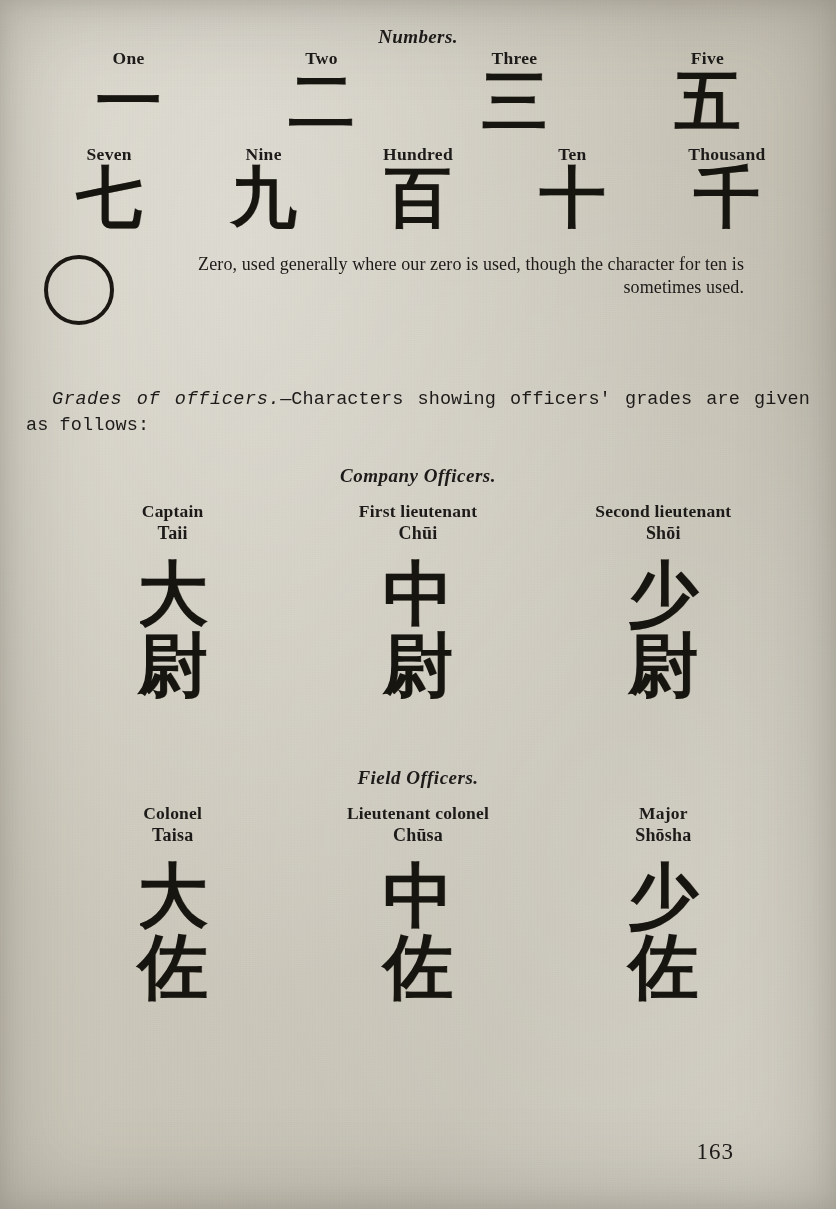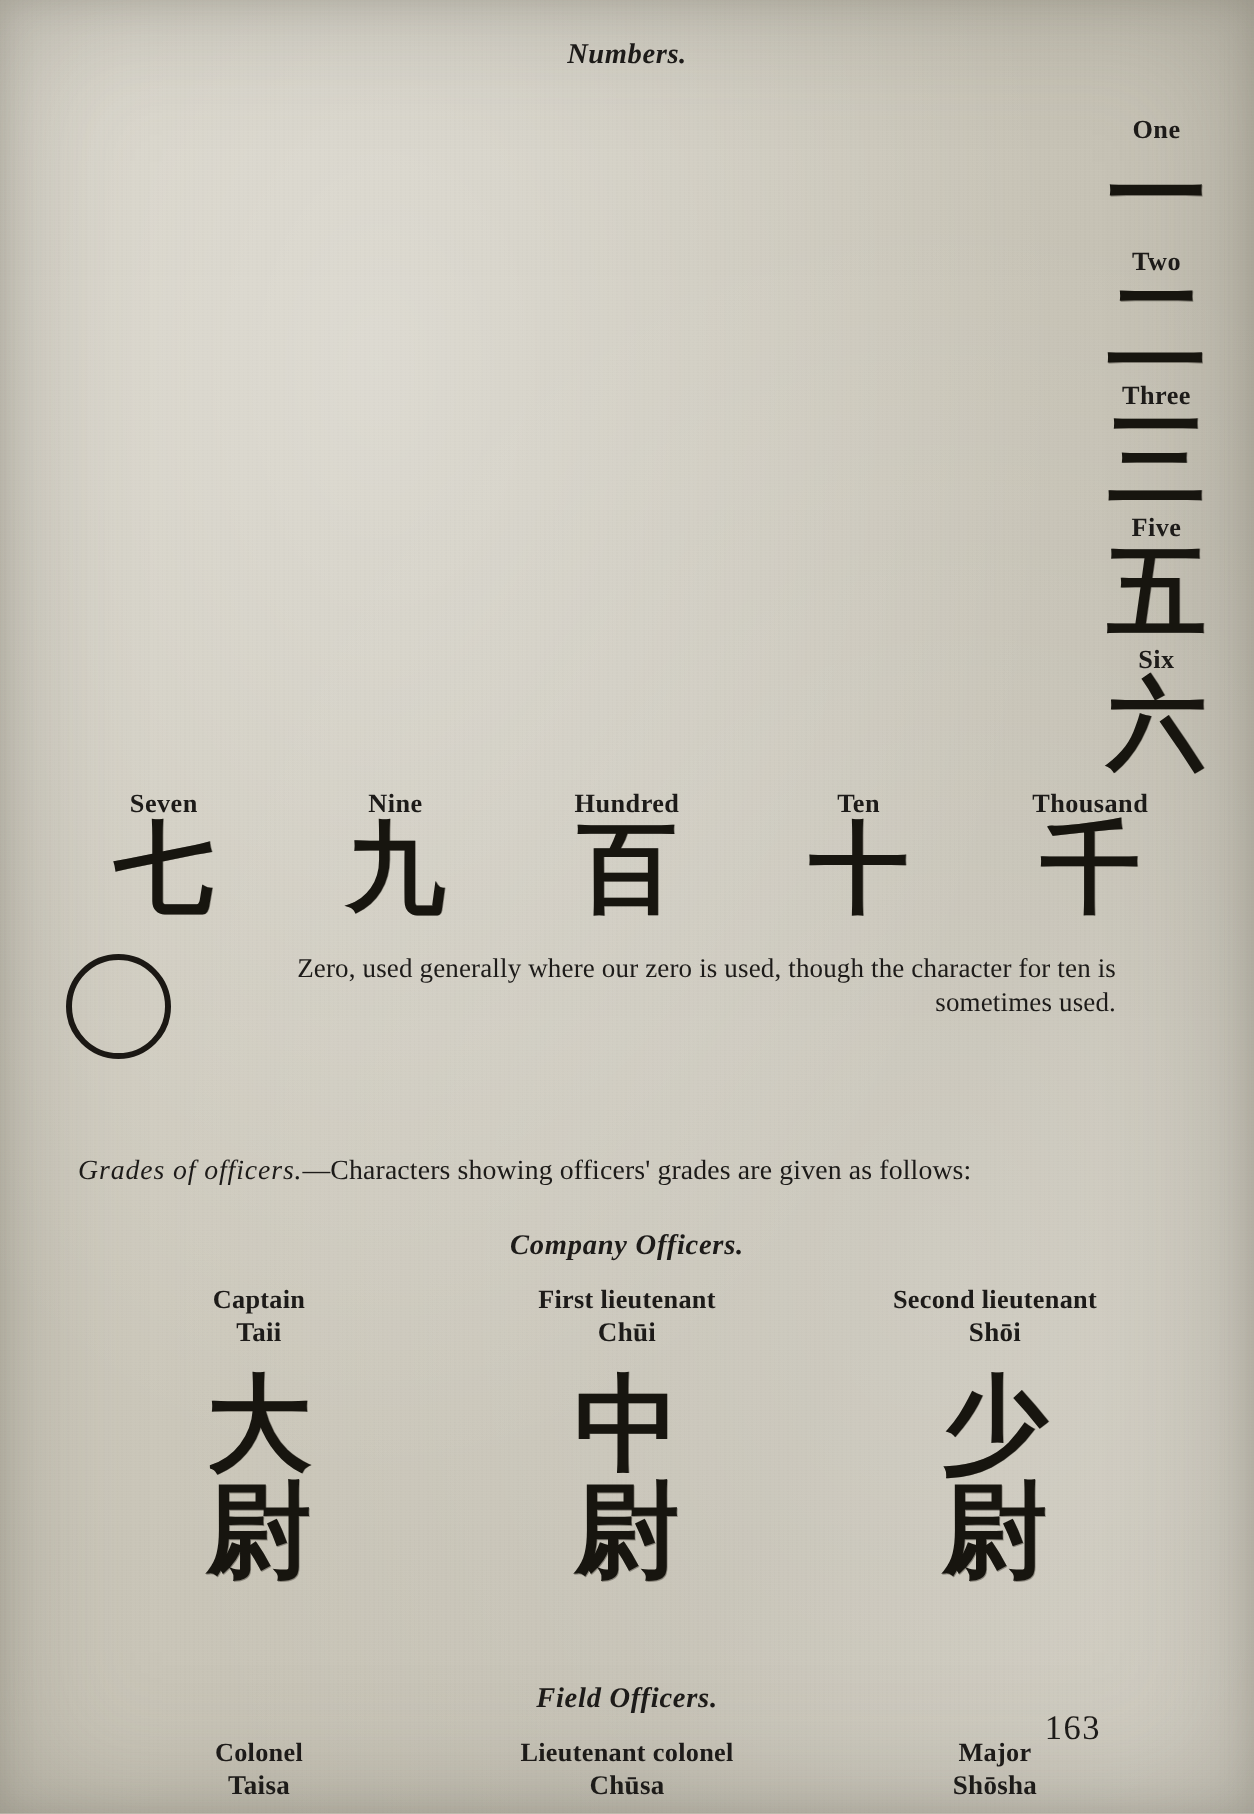--- a/index.html
+++ b/index.html
@@ -62,21 +62,21 @@
     letter-spacing: .5px;
   }
 
   
   .num-row {
     display: flex;
     justify-content: space-between;
     align-items: flex-end;
     padding: 0 6px;
   }
-  .num-row.first { margin-top: 28px; flex-direction: column; }
+  .num-row.first { margin-top: 0; }
   .num-row.second { margin-top: 8px; }
   .num-cell {
     text-align: center;
     flex: 1 1 0;
   }
   .num-label {
     font-size: 17.5px;
     font-weight: bold;
     letter-spacing: .3px;
     white-space: nowrap;
@@ -116,20 +116,21 @@
   }
 
   
   .grades-para {
     margin-top: 62px;
     font-size: 18.5px;
     line-height: 1.42;
     text-align: justify;
     text-indent: 26px;
     letter-spacing: .1px;
+    font-family: Liberation Mono, monospace;
   }
   .grades-para .lead {
     font-style: italic;
     letter-spacing: .6px;
   }
 
   
   .officer-group { margin-top: 26px; }
   .officer-group.field { margin-top: 66px; }
   .officer-row {
@@ -198,24 +199,20 @@
       <div class="num-glyph">二</div>
     </div>
     <div class="num-cell">
       <div class="num-label">Three</div>
       <div class="num-glyph">三</div>
     </div>
     <div class="num-cell">
       <div class="num-label">Five</div>
       <div class="num-glyph">五</div>
     </div>
-    <div class="num-cell">
-      <div class="num-label">Six</div>
-      <div class="num-glyph">六</div>
-    </div>
   </div>
 
   <div class="num-row second">
     <div class="num-cell">
       <div class="num-label">Seven</div>
       <div class="num-glyph">七</div>
     </div>
     <div class="num-cell">
       <div class="num-label">Nine</div>
       <div class="num-glyph">九</div>

